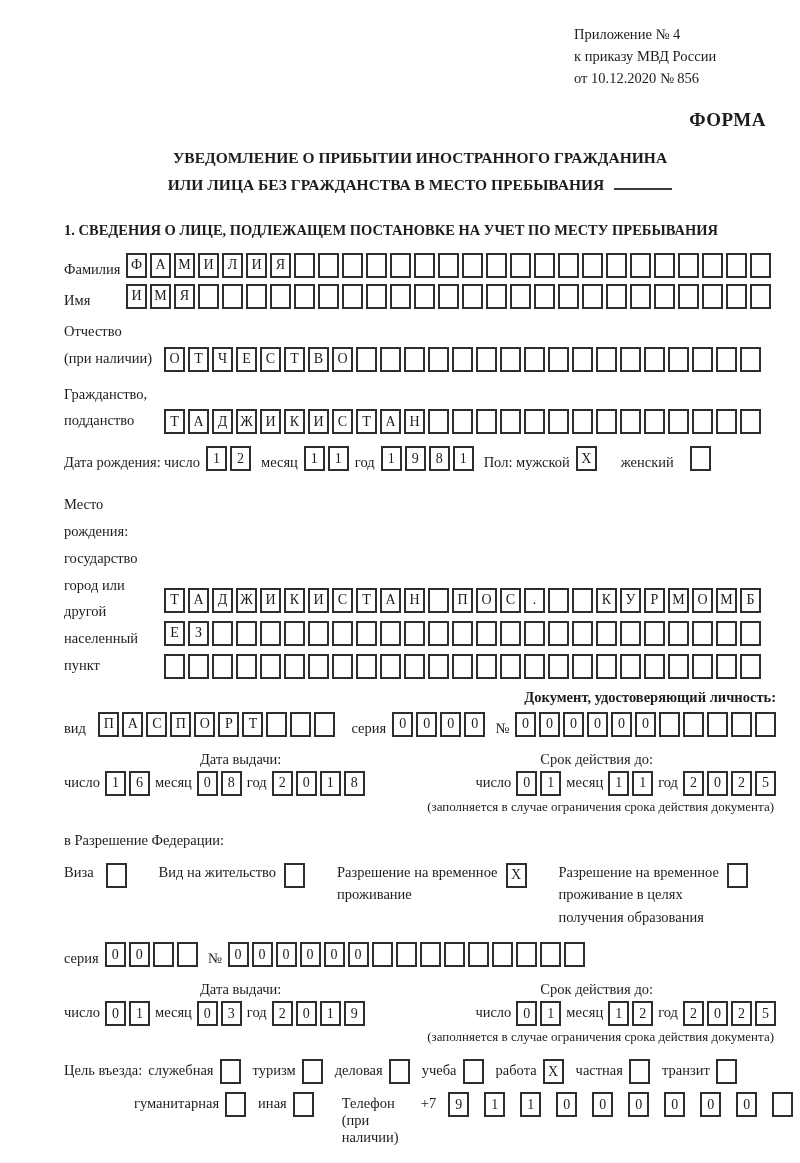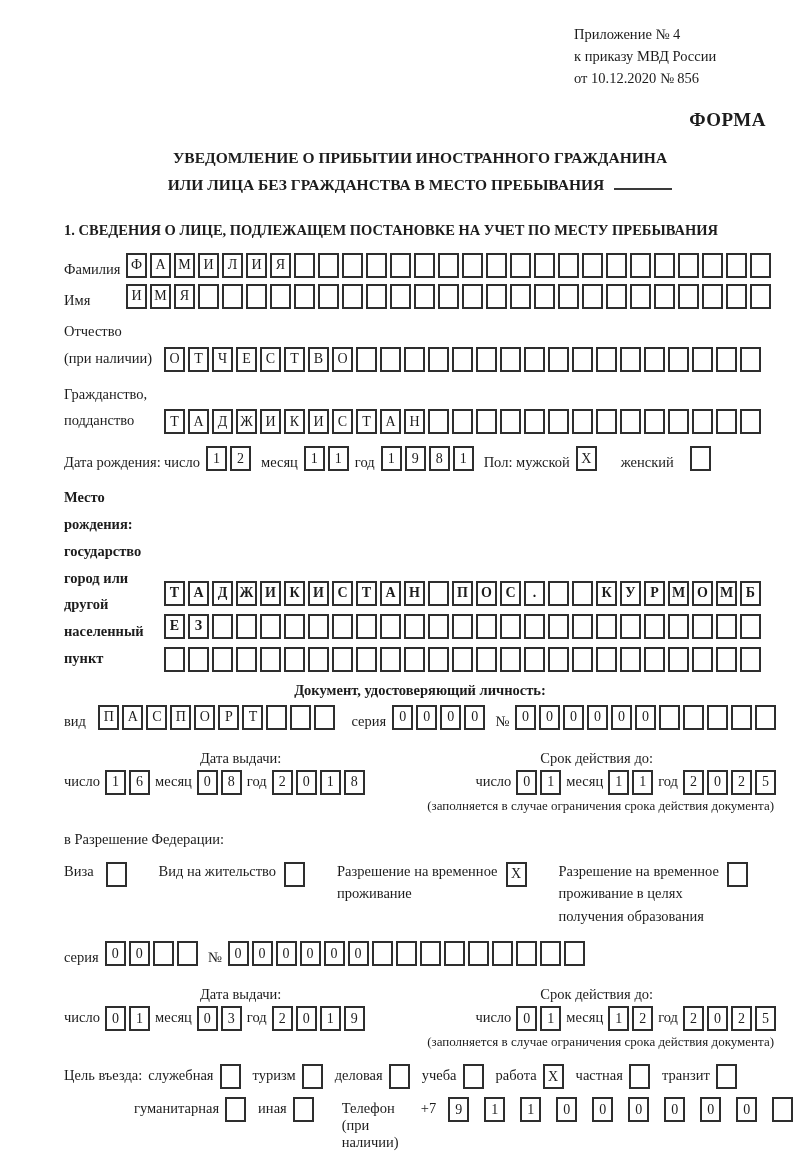--- a/index.html
+++ b/index.html
@@ -31,25 +31,25 @@
 
   .row { display:flex; align-items:flex-end; margin:6px 0; }
   .row .lbl { flex:none; padding-top:3px; }
   .w62 { width:62px; } .w100 { width:100px; }
   .lbl-lines div { line-height:1.85; }
   .stack { display:flex; flex-direction:column; gap:8px; }
 
   .inline-lbl { padding-top:3px; }
   .gap6 { margin-left:6px; } .gap10 { margin-left:10px; } .gap16 { margin-left:16px; } .gap24 { margin-left:24px; }
 
-  .center-bold { text-align:center; font-weight:bold; margin:10px 0 6px 0; }
+  .center-bold { text-align:right; font-weight:bold; margin:10px 0 6px 0; }
 
   .dateline { display:flex; align-items:flex-start; }
   .dateline .inline-lbl { margin:0 5px; }
-  .twocol { display:flex; margin-top:20px; }
+  .twocol { display:flex; margin-top:14px; }
   .twocol .colL { width:372px; }
   .twocol .colR { flex:1; }
   .col-head { text-align:center; margin-bottom:3px; }
   .colR .dateline { margin-left:58px; }
   .note { font-size:13px; }
   .note-right { text-align:right; margin:3px 2px 0 0; }
 
   .options-row { display:flex; align-items:flex-start; margin:8px 0 4px 0;gap:16px; }
   .opt { display:flex; align-items:flex-start; }
   .opt .txt { line-height:1.55; }
@@ -238,21 +238,21 @@
     <span class="inline-lbl gap10">Пол: мужской</span>
     <span class="cells gap6">
         <span class="cell">X</span>
       </span>
     <span class="inline-lbl gap24">женский</span>
     <span class="cells gap16">
         <span class="cell"></span>
       </span>
   </div>
 
-  <div class="row" style="margin-top:10px;font-weight:bold;">
+  <div class="row" style="margin-top:17px;">
     <span class="lbl w100 lbl-lines">
       <div>Место рождения:</div>
       <div>государство</div>
       <div>город или другой</div>
       <div>населенный пункт</div>
     </span>
     <span class="stack">
       <span class="cells">
           <span class="cell">Т</span>
           <span class="cell">А</span>

